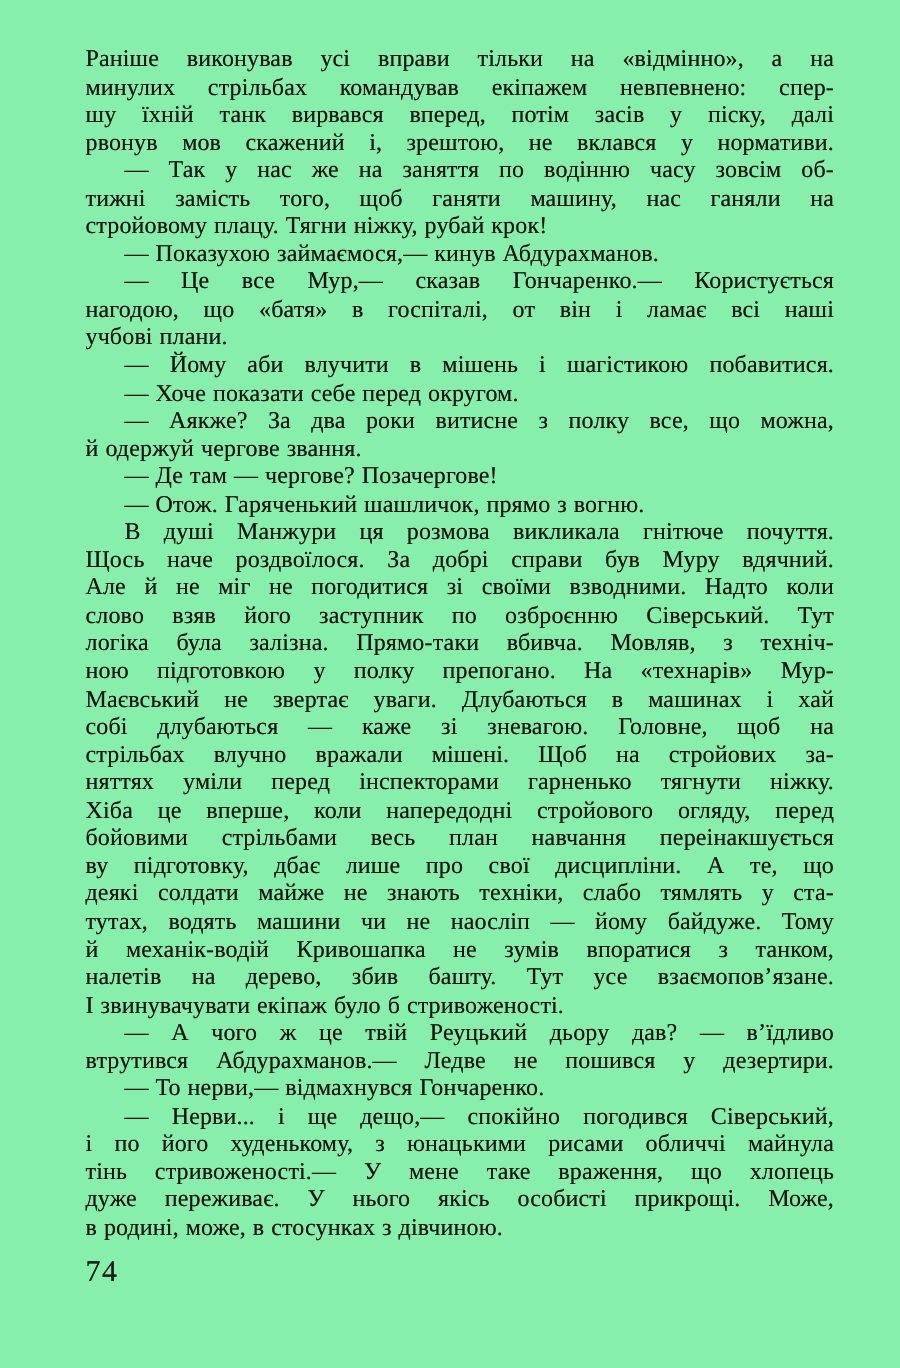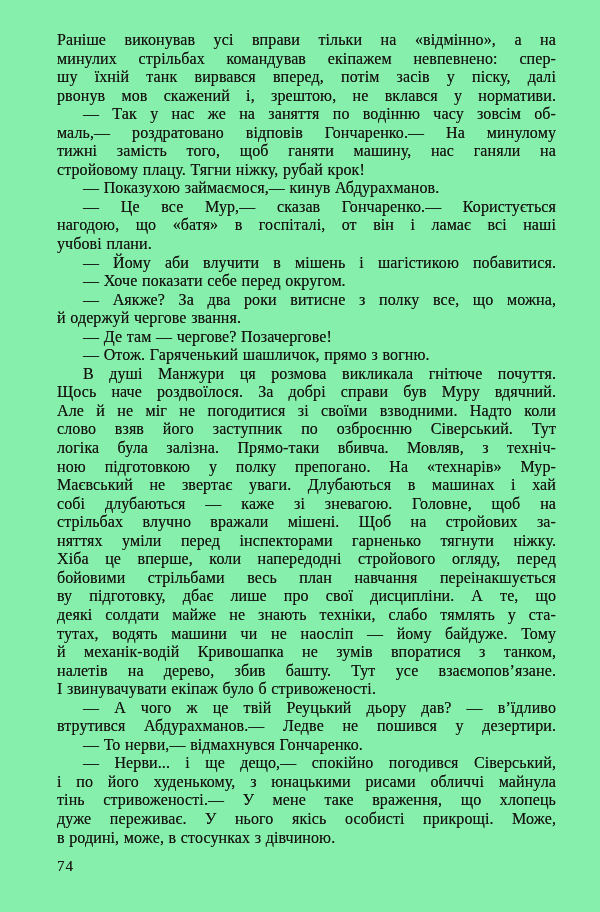--- a/index.html
+++ b/index.html
@@ -36,39 +36,38 @@
     white-space: normal;
   }
   .line.just {
     text-align-last: justify;
   }
   .line.indent {
     text-indent: 26px;
   }
   .page-number {
     margin-top: 10px;
-    font-size: 15px;
+    font-size: 20px;
     letter-spacing: 1px;
     color: #1c1a17;
   }
 </style>
 </head>
 <body>
 
 <div class="page">
   <div class="text-block">
       <div class="paragraph">
         <div class="line just">Раніше виконував усі вправи тільки на «відмінно», а на</div>
         <div class="line just">минулих стрільбах командував екіпажем невпевнено: спер-</div>
         <div class="line just">шу їхній танк вирвався вперед, потім засів у піску, далі</div>
         <div class="line just">рвонув мов скажений і, зрештою, не вклався у нормативи.</div>
       </div>
       <div class="paragraph">
         <div class="line indent just">— Так у нас же на заняття по водінню часу зовсім об-</div>
-        <div class="line just">маль,— роздратовано відповів Гончаренко.— На минулому</div>
         <div class="line just">тижні замість того, щоб ганяти машину, нас ганяли на</div>
         <div class="line">стройовому плацу. Тягни ніжку, рубай крок!</div>
       </div>
       <div class="paragraph">
         <div class="line indent">— Показухою займаємося,— кинув Абдурахманов.</div>
       </div>
       <div class="paragraph">
         <div class="line indent just">— Це все Мур,— сказав Гончаренко.— Користується</div>
         <div class="line just">нагодою, що «батя» в госпіталі, от він і ламає всі наші</div>
         <div class="line">учбові плани.</div>

